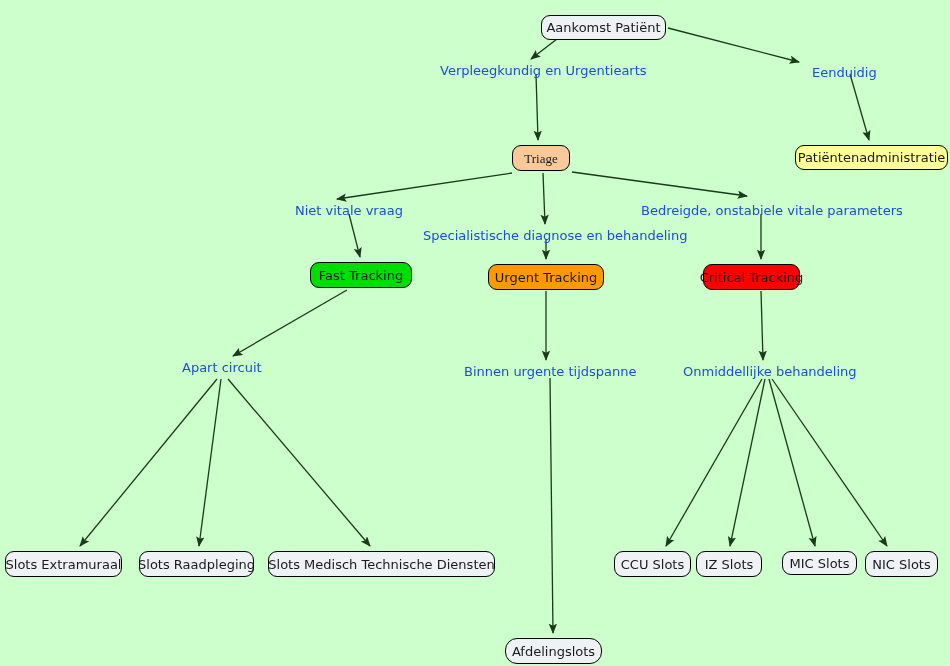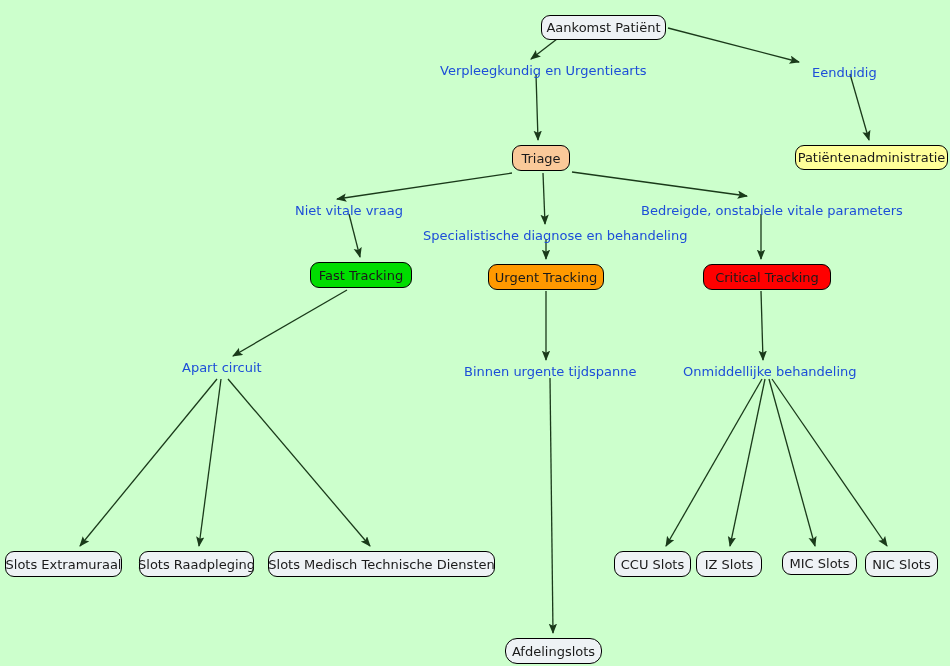--- a/index.html
+++ b/index.html
@@ -91,24 +91,24 @@
         <path d="M 762,379 L 666,546" fill="none" stroke="#1a3a1a" stroke-width="1.3" marker-end="url(#arrowhead)"></path>
         <path d="M 765,379 L 730,546" fill="none" stroke="#1a3a1a" stroke-width="1.3" marker-end="url(#arrowhead)"></path>
         <path d="M 769,379 L 815,546" fill="none" stroke="#1a3a1a" stroke-width="1.3" marker-end="url(#arrowhead)"></path>
         <path d="M 772,379 L 887,546" fill="none" stroke="#1a3a1a" stroke-width="1.3" marker-end="url(#arrowhead)"></path>
       </g>
   </svg>
 
   <div id="node-layer">
       <div class="node plain" style="left: 541px; top: 3px; width: 125px; height: 25px; background: rgb(238, 242, 245); margin-top: 12px;">Aankomst Patiënt</div>
       <div class="node yellow" style="left: 795px; top: 145px; width: 153px; height: 25px; background: rgb(255, 255, 153);">Patiëntenadministratie</div>
-      <div class="node triage" style="left: 512px; top: 145px; width: 58px; height: 26px; background: rgb(250, 201, 153);">Triage</div>
+      <div class="node triage" style="left: 512px; top: 145px; width: 58px; height: 26px; background: rgb(250, 201, 153); font-family: Liberation Serif, serif;">Triage</div>
       <div class="node green" style="left: 310px; top: 262px; width: 102px; height: 26px; background: rgb(0, 221, 0);">Fast Tracking</div>
       <div class="node orange" style="left: 488px; top: 264px; width: 116px; height: 26px; background: rgb(255, 153, 0);">Urgent Tracking</div>
-      <div class="node red" style="left: 703px; top: 264px; width: 128px; height: 26px; background: rgb(255, 0, 0);">Critical Tracking</div>
+      <div class="node red" style="left: 703px; top: 264px; width: 97px; height: 26px; background: rgb(255, 0, 0);">Critical Tracking</div>
       <div class="node plain" style="left: 5px; top: 551px; width: 117px; height: 26px; background: rgb(238, 242, 245);">Slots Extramuraal</div>
       <div class="node plain" style="left: 139px; top: 551px; width: 115px; height: 26px; background: rgb(238, 242, 245);">Slots Raadpleging</div>
       <div class="node plain" style="left: 268px; top: 551px; width: 227px; height: 26px; background: rgb(238, 242, 245);">Slots Medisch Technische Diensten</div>
       <div class="node plain" style="left: 614px; top: 551px; width: 77px; height: 26px; background: rgb(238, 242, 245);">CCU Slots</div>
       <div class="node plain" style="left: 696px; top: 551px; width: 66px; height: 26px; background: rgb(238, 242, 245);">IZ Slots</div>
       <div class="node plain" style="left: 782px; top: 551px; width: 75px; height: 24px; background: rgb(238, 242, 245);">MIC Slots</div>
       <div class="node plain" style="left: 865px; top: 551px; width: 73px; height: 26px; background: rgb(238, 242, 245);">NIC Slots</div>
       <div class="node plain" style="left: 505px; top: 638px; width: 97px; height: 26px; background: rgb(238, 242, 245); border-radius: 12px;">Afdelingslots</div>
     </div>
   <div id="label-layer">

